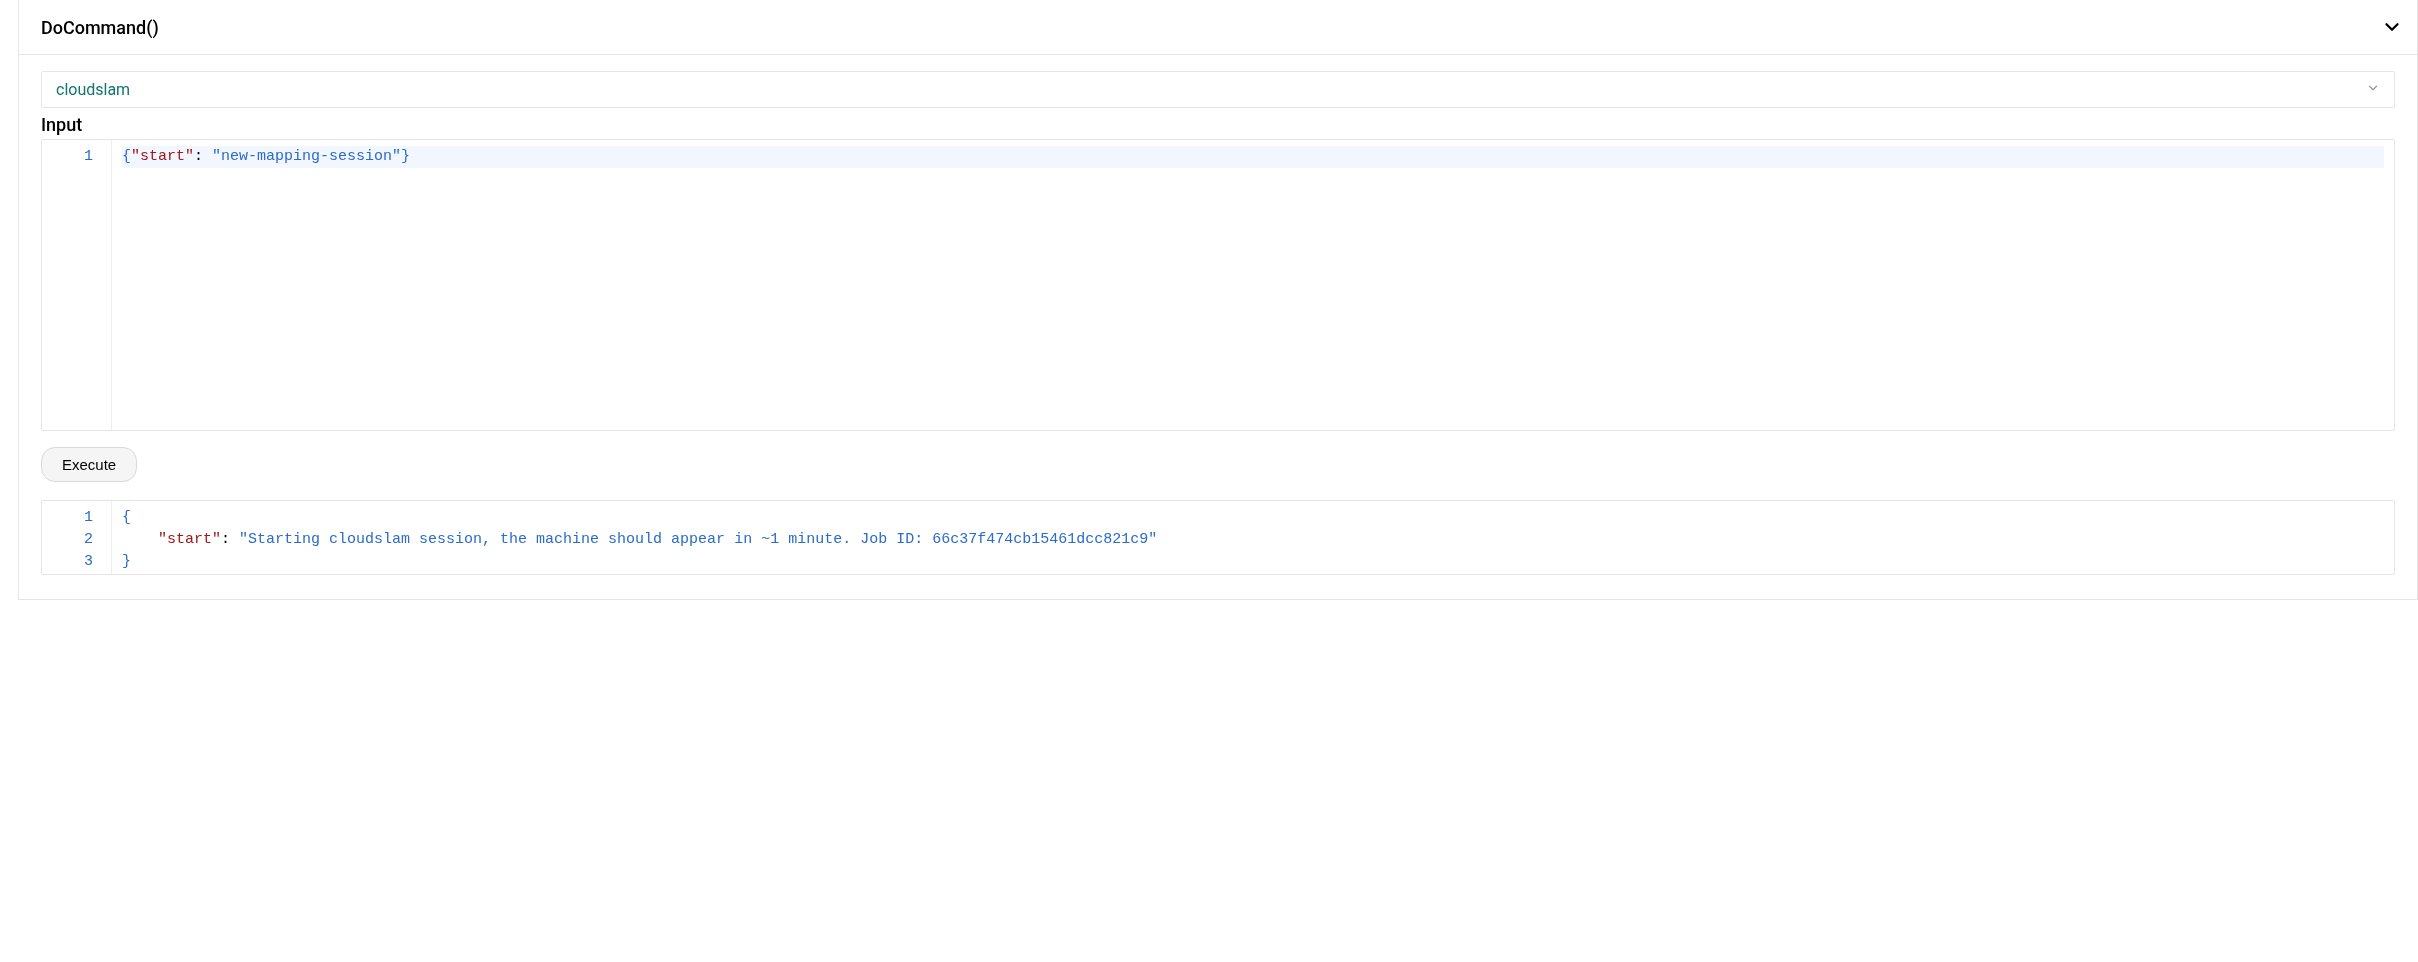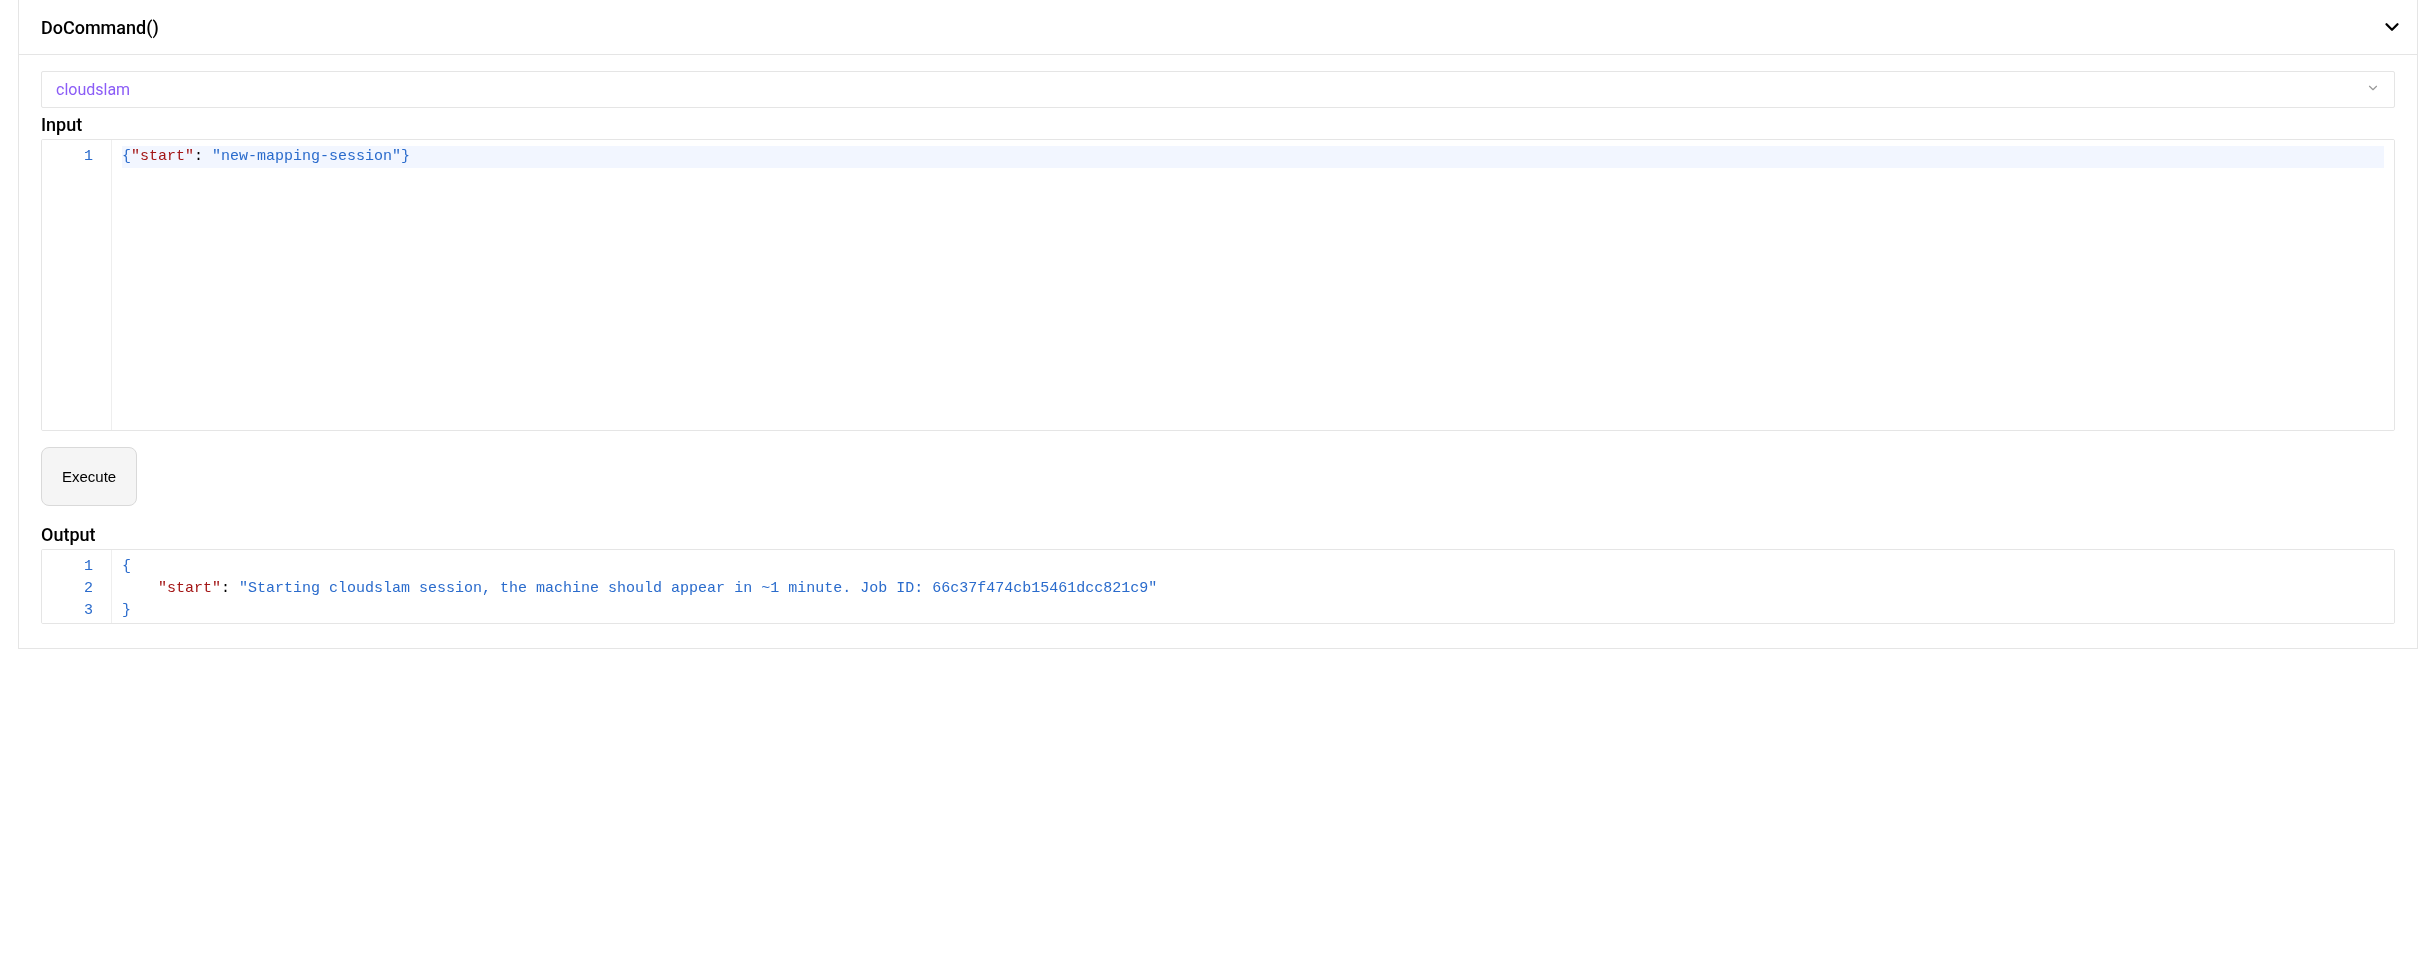--- a/index.html
+++ b/index.html
@@ -40,21 +40,21 @@
     position: relative;
     border: 1px solid #e5e5e5;
     border-radius: 2px;
     background: #fff;
     display: flex;
     align-items: center;
     padding: 8px 14px;
     cursor: pointer;
     margin-bottom: 6px;
   }
-  .select-value { flex: 1; font-size: 16px; color: #8b5cf6; }
+  .select-value { flex: 1; font-size: 16px; color: #0f766e; }
   .select-caret {
     color: #aaa;
     font-size: 12px;
   }
   .section-label {
     font-size: 18px;
     font-weight: 500;
     margin-top: 0;
     margin-bottom: 4px;
   }
@@ -101,23 +101,23 @@
   .code-line.active { background: #f2f6ff; }
   .tok-brace { color: #2a6bcc; }
   .tok-key   { color: #a31515; }
   .tok-punc  { color: #000; }
   .tok-str   { color: #2a6bcc; }
   .btn {
     margin-top: 16px;
     margin-bottom: 18px;
     border: 1px solid #d9d9d9;
     background: #f5f5f5;
-    padding: 20px 20px;
+    padding: 8px 20px;
     font-size: 15px;
-    border-radius: 8px;
+    border-radius: 14px;
     cursor: pointer;
   }
   .output-section .code-line { background: transparent; }
 </style>
 </head>
 <body>
 
 <div class="outer">
 
   <div class="panel-header">
@@ -149,21 +149,20 @@
             <div class="ln">1</div>
           </div>
         <div class="code-lines" id="input-lines">
             <div class="code-line active"><span class="tok-brace">{</span><span class="tok-key">"start"</span><span class="tok-punc">: </span><span class="tok-str">"new-mapping-session"</span><span class="tok-brace">}</span></div>
           </div>
       </div>
     </div>
 
     <button class="btn">Execute</button>
 
-    <div class="section-label">Output</div>
 
     <div class="code-editor output-editor output-section">
       <div class="code-inner">
         <div class="gutter" id="output-gutter">
             <div class="ln">1</div>
             <div class="ln">2</div>
             <div class="ln">3</div>
           </div>
         <div class="code-lines" id="output-lines">
             <div class="code-line"><span class="tok-brace">{</span></div>

